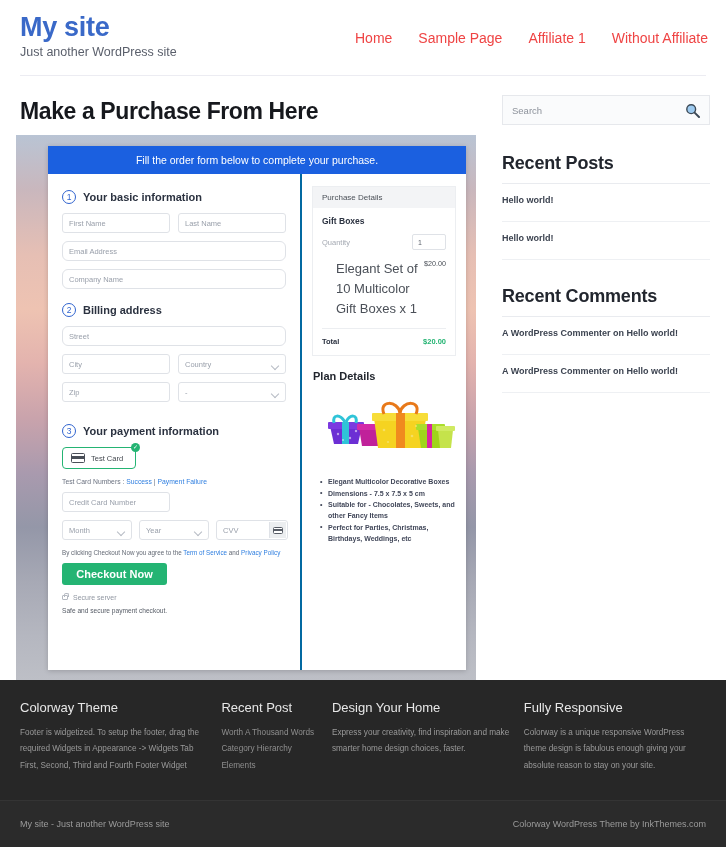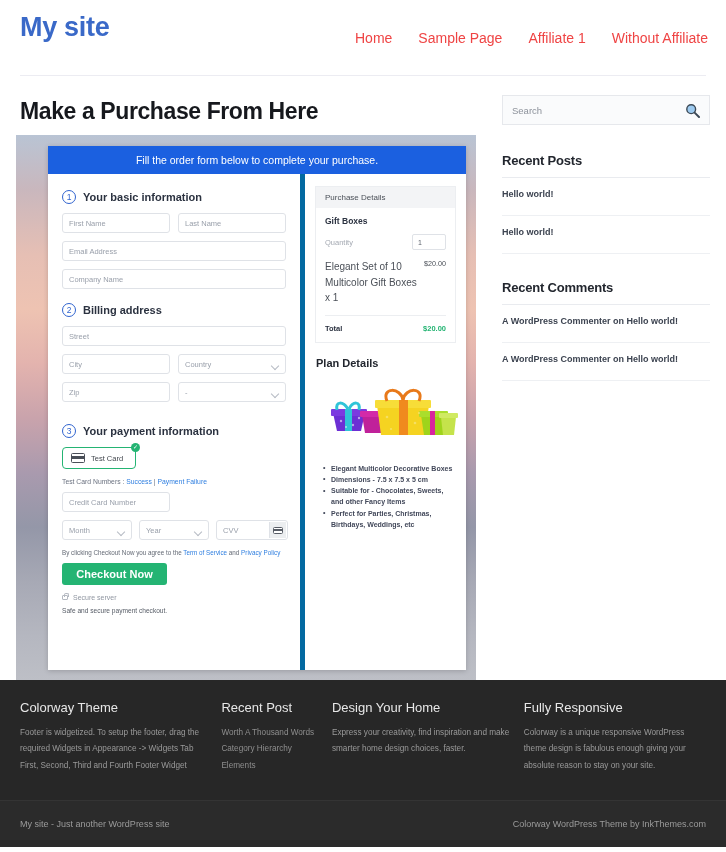--- a/index.html
+++ b/index.html
@@ -101,21 +101,21 @@
     color: #ffffff;
     font-size: 10.5px;
     display: flex;
     align-items: center;
     justify-content: center;
   }
   .order-body { display: flex; height: 496px; }
   .form-pane { width: 252px; padding: 16px 14px 0 14px; }
   .detail-pane {
     width: 166px;
-    border-left: 5px solid #0369a1;
+    border-left: 2px solid #0369a1;
     padding: 12px 10px 0 10px;
   }
 
   
   .step-head {
     display: flex; align-items: center; gap: 7px;
     margin: 0 0 9px 0;
   }
   .step-num {
     width: 14px; height: 14px; border-radius: 50%;
@@ -133,21 +133,21 @@
     border: 1px solid #dfe2e7;
     border-radius: 3px;
     background: #fff;
     font-size: 7.5px;
     color: #9aa0ab;
     display: flex; align-items: center;
     padding: 0 6px;
     margin-bottom: 8px;
     position: relative;
   }
-  .fld.full { width: 100%; }
+  .fld.full { width: 100%; border-radius: 6px; }
   .row2 { display: flex; gap: 8px; }
   .row2 .fld { width: 108px; flex: 0 0 108px; }
   .sel:after {
     content: "";
     position: absolute; right: 7px; top: 8px;
     width: 5px; height: 5px;
     border-right: 1px solid #b6bbc4;
     border-bottom: 1px solid #b6bbc4;
     transform: rotate(45deg);
   }
@@ -230,21 +230,21 @@
   .pd-body { padding: 8px 9px 9px 9px; }
   .pd-prod { font-size: 8.5px; font-weight: bold; color: #2b3240; margin-bottom: 8px; }
   .pd-qty-row { display: flex; align-items: center; justify-content: space-between; margin-bottom: 9px; }
   .pd-qty-lbl { font-size: 7.5px; color: #a4a9b2; }
   .qty-input {
     width: 34px; height: 16px; border: 1px solid #dfe2e7; border-radius: 2px;
     font-size: 7px; color: #5c626c; text-align: left; padding-left: 5px;
     font-family: inherit; background: #fff;
   }
   .pd-line { display: flex; justify-content: space-between; gap: 6px; padding-bottom: 9px; border-bottom: 1px solid #eceef1; }
-  .pd-line-name { font-size: 10px; color: #4b5058; line-height: 1.55; }
+  .pd-line-name { font-size: 13px; color: #4b5058; line-height: 1.55; margin-left: 14px; }
   .pd-line-price { font-size: 7.2px; color: #4b5058; white-space: nowrap; }
   .pd-total { display: flex; justify-content: space-between; padding-top: 8px; }
   .pd-total-lbl { font-size: 7.5px; font-weight: bold; color: #2b3240; }
   .pd-total-val { font-size: 7.5px; font-weight: bold; color: #24b473; }
 
   .plan-title { font-size: 11px; font-weight: bold; color: #22262e; margin: 14px 0 6px 1px; }
   .gift-img { width: 148px; height: 76px; margin: 10px auto 8px auto; position: relative; }
   .plan-list { list-style: none; margin: 0 0 0 8px; }
   .plan-list li {
     position: relative;
@@ -266,21 +266,21 @@
     margin-bottom: 28px;
   }
   .search-input {
     border: none; background: transparent; outline: none;
     font-family: inherit; font-size: 9.5px; color: #6a6f79;
     width: 160px;
   }
   .search-input::placeholder { color: #8d929b; }
   .search-ico { position: absolute; right: 9px; top: 7px; }
   .widget-title {
-    font-size: 13px; color: #22262e; letter-spacing: -0.2px;
+    font-size: 18px; color: #22262e; letter-spacing: -0.2px;
     padding-bottom: 9px; border-bottom: 1px solid #e9ebef;
     margin-bottom: 0;
   }
   .widget-item {
     font-size: 9px; color: #3c4350;
     padding: 11px 0 16px 0;
     border-bottom: 1px solid #eef0f3;
     font-weight: bold;
   }
   .widget-gap { height: 26px; }
@@ -307,20 +307,21 @@
     padding: 0 20px;
     border-top: 1px solid #343434;
   }
   .fb-text { font-size: 9px; color: #9b9b9b; }
 </style>
 </head>
 <body>
 
 <div class="site-header">
   <div class="brand-title">My site</div>
+  <div class="brand-tagline">Just another WordPress site</div>
   <nav class="main-nav">
     <a class="nav-link" href="#">Home</a>
     <a class="nav-link" href="#">Sample Page</a>
     <a class="nav-link" href="#">Affiliate 1</a>
     <a class="nav-link" href="#">Without Affiliate</a>
   </nav>
 </div>
 
 <div class="page-wrap">
 

